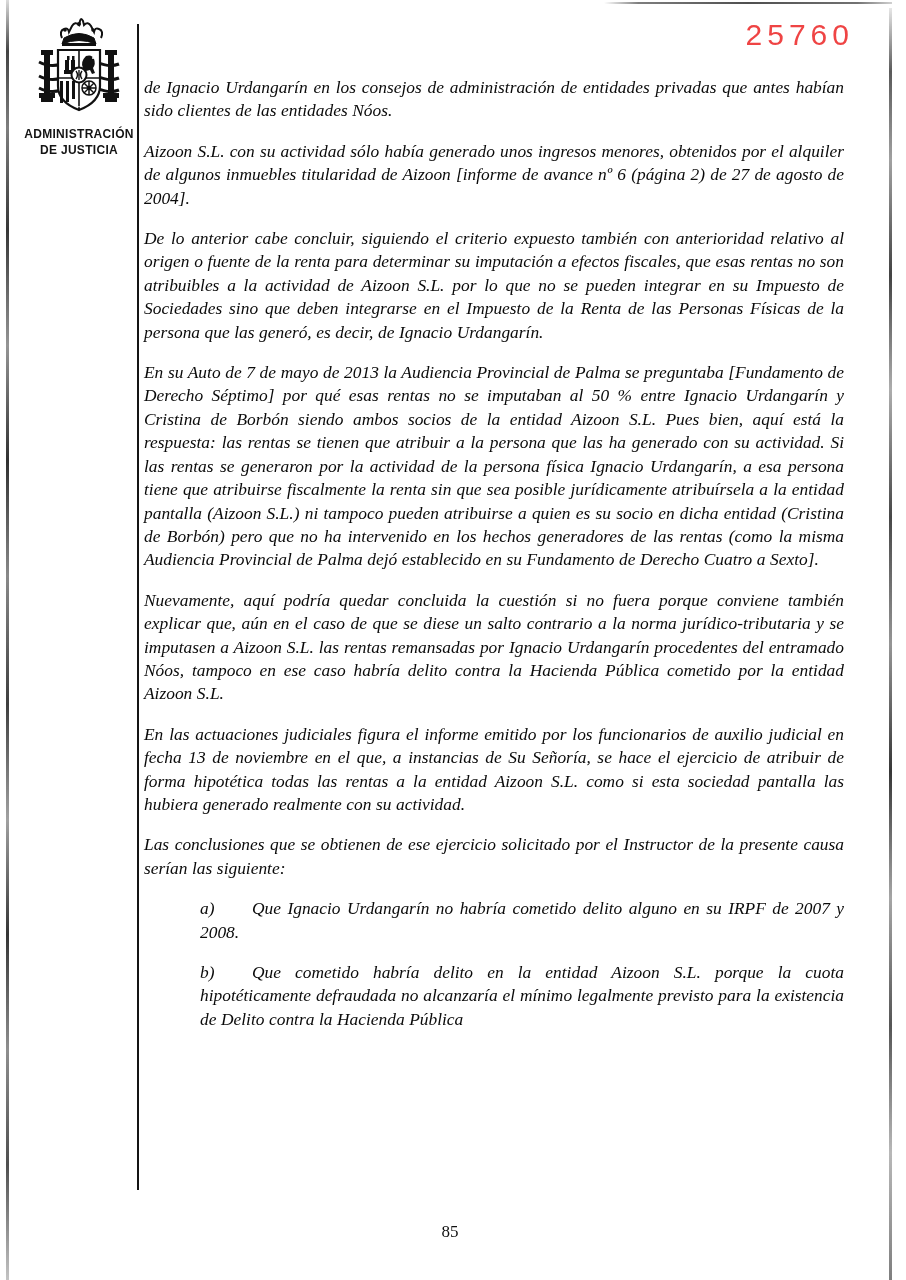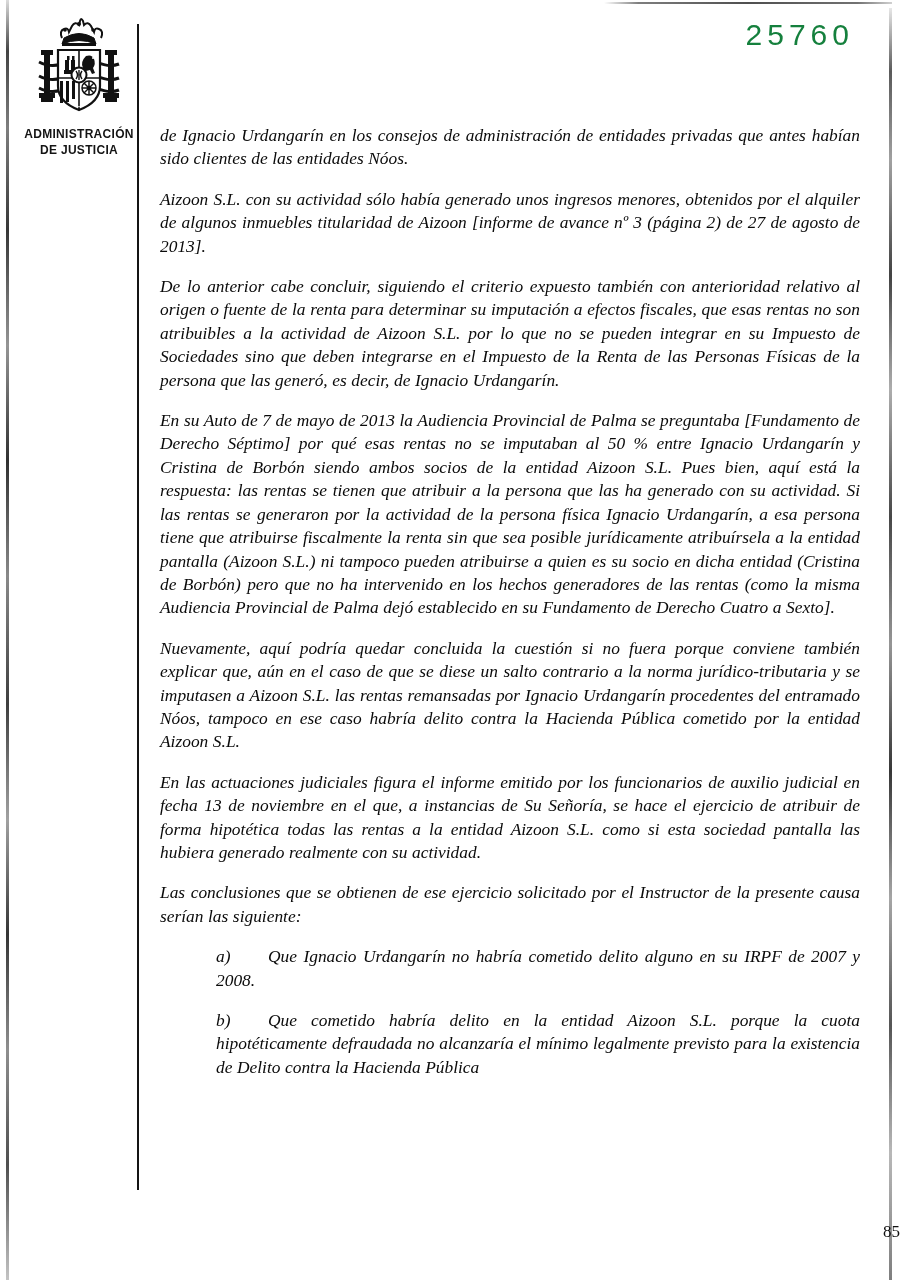--- a/index.html
+++ b/index.html
@@ -77,21 +77,21 @@
   }
 
   
   .folio {
     position: absolute;
     right: 52px;
     top: 18px;
     font-family: "Liberation Sans", "DejaVu Sans", sans-serif;
     font-size: 30px;
     letter-spacing: 5px;
-    color: #15803d;
+    color: #ef4444;
     font-weight: 400;
   }
 
   
   .masthead {
     position: absolute;
     left: 24px;
     top: 18px;
     width: 110px;
     text-align: center;
@@ -119,24 +119,23 @@
     left: 137px;
     top: 24px;
     width: 2px;
     height: 1166px;
     background: #141414;
   }
 
   
   .body-col {
     position: absolute;
-    left: 160px;
+    left: 144px;
     top: 76px;
     width: 700px;
-    margin-top: 48px;
   }
   p.para {
     margin: 0 0 17px 0;
     font-style: italic;
     font-size: 17.4px;
     line-height: 1.345;
     text-align: justify;
     text-justify: inter-word;
     word-spacing: 0.2px;
   }
@@ -150,21 +149,21 @@
     min-width: 52px;
   }
   p.para.last { margin-bottom: 0; }
 
   
   .folio-bottom {
     position: absolute;
     left: 0;
     top: 1222px;
     width: 900px;
-    text-align: right;
+    text-align: center;
     font-size: 17px;
     font-style: normal;
     color: #111;
   }
 </style>
 </head>
 <body>
 
 <div class="page">
 
@@ -247,21 +246,21 @@
     <div class="masthead-label">
       <div>ADMINISTRACIÓN</div>
       <div>DE JUSTICIA</div>
     </div>
   </div>
 
   <div class="margin-rule"></div>
 
   <div class="body-col">
     <p class="para">de Ignacio Urdangarín en los consejos de administración de entidades privadas que antes habían sido clientes de las entidades Nóos.</p>
-    <p class="para">Aizoon S.L. con su actividad sólo había generado unos ingresos menores, obtenidos por el alquiler de algunos inmuebles titularidad de Aizoon [informe de avance nº 3  (página 2) de 27 de agosto de 2013].</p>
+    <p class="para">Aizoon S.L. con su actividad sólo había generado unos ingresos menores, obtenidos por el alquiler de algunos inmuebles titularidad de Aizoon [informe de avance nº 6  (página 2) de 27 de agosto de 2004].</p>
     <p class="para">De lo anterior cabe concluir, siguiendo el criterio expuesto también con anterioridad relativo al origen o fuente de la renta para determinar su imputación a efectos fiscales, que esas rentas no son atribuibles a la actividad de Aizoon S.L. por lo que no se pueden integrar en su Impuesto de Sociedades sino que deben integrarse en el Impuesto de la Renta de las Personas Físicas de la persona que las generó, es decir, de Ignacio Urdangarín.</p>
     <p class="para">En su Auto de 7 de mayo de 2013 la Audiencia Provincial de Palma se preguntaba [Fundamento de Derecho Séptimo] por qué esas rentas no se imputaban al 50 % entre Ignacio Urdangarín y Cristina de Borbón siendo ambos socios de la entidad Aizoon S.L. Pues bien, aquí está la respuesta: las rentas se tienen que atribuir a la persona que las ha generado con su actividad. Si las rentas se generaron por la actividad de la persona física Ignacio Urdangarín, a esa persona tiene que atribuirse fiscalmente la renta sin que sea posible jurídicamente atribuírsela a la entidad pantalla (Aizoon S.L.) ni tampoco pueden atribuirse a quien es su socio en dicha entidad (Cristina de Borbón) pero que no ha intervenido en los hechos generadores de las rentas (como la misma Audiencia Provincial de Palma dejó establecido en su Fundamento de Derecho Cuatro a Sexto].</p>
     <p class="para">Nuevamente, aquí podría quedar concluida la cuestión si no fuera porque conviene también explicar que, aún en el caso de que se diese un salto contrario a la norma jurídico-tributaria y se imputasen a Aizoon S.L. las rentas remansadas por Ignacio Urdangarín procedentes del entramado Nóos, tampoco en ese caso habría delito contra la Hacienda Pública cometido por la entidad Aizoon S.L.</p>
     <p class="para">En las actuaciones judiciales figura el informe emitido por los funcionarios de auxilio judicial en fecha 13 de noviembre en el que, a instancias de Su Señoría, se hace el ejercicio de atribuir de forma hipotética todas las rentas a la entidad Aizoon S.L. como si esta sociedad pantalla las hubiera generado realmente con su actividad.</p>
     <p class="para">Las conclusiones que se obtienen de ese ejercicio solicitado por el Instructor de la presente causa serían las siguiente:</p>
 
     <p class="para item"><span class="marker">a)</span><span>Que Ignacio Urdangarín no habría cometido delito alguno en su IRPF de 2007 y 2008.</span></p>
     <p class="para item last"><span class="marker">b)</span><span>Que cometido habría delito en  la entidad Aizoon S.L. porque la cuota hipotéticamente defraudada no alcanzaría el mínimo legalmente previsto para la existencia de Delito contra la Hacienda Pública</span></p>
   </div>
 

